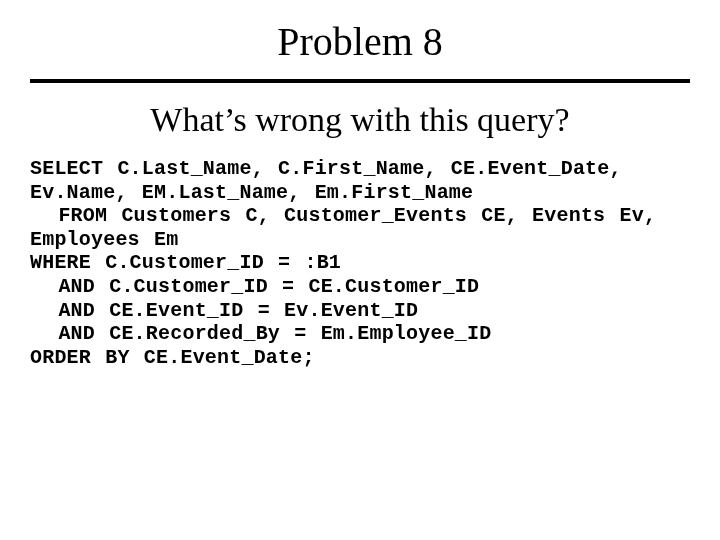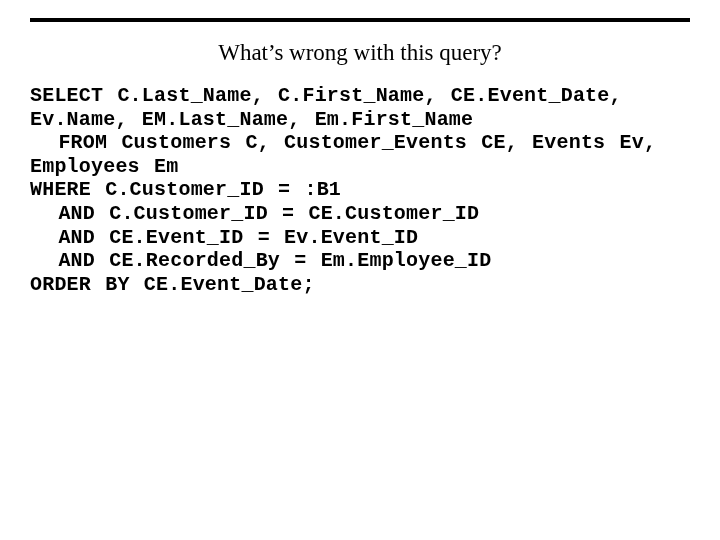--- a/index.html
+++ b/index.html
@@ -23,39 +23,40 @@
     font-weight: normal;
     margin: 0 0 14px 0;
   }
   .rule {
     border: none;
     border-top: 4px solid #000;
     margin: 0 0 18px 0;
   }
   .subtitle {
     text-align: center;
-    font-size: 23px;
+    font-size: 34px;
     margin: 0 0 18px 0;
     font-weight: normal;
     font-family: Liberation Serif, serif;
   }
   .code {
     font-family: "Courier New", Courier, monospace;
     font-weight: bold;
     font-size: 20px;
     line-height: 1.18;
     white-space: pre-wrap;
     word-spacing: 0.1em;
     letter-spacing: 0.01em;
   }
 </style>
 </head>
 <body>
 
 <div class="slide">
+  <h1 class="title">Problem 8</h1>
   <hr class="rule">
   <h2 class="subtitle">What’s wrong with this query?</h2>
   <div class="code">SELECT C.Last_Name, C.First_Name, CE.Event_Date, Ev.Name, EM.Last_Name, Em.First_Name
   FROM Customers C, Customer_Events CE, Events Ev, Employees Em
 WHERE C.Customer_ID = :B1
   AND C.Customer_ID = CE.Customer_ID
   AND CE.Event_ID = Ev.Event_ID
   AND CE.Recorded_By = Em.Employee_ID
 ORDER BY CE.Event_Date;</div>
 </div>

